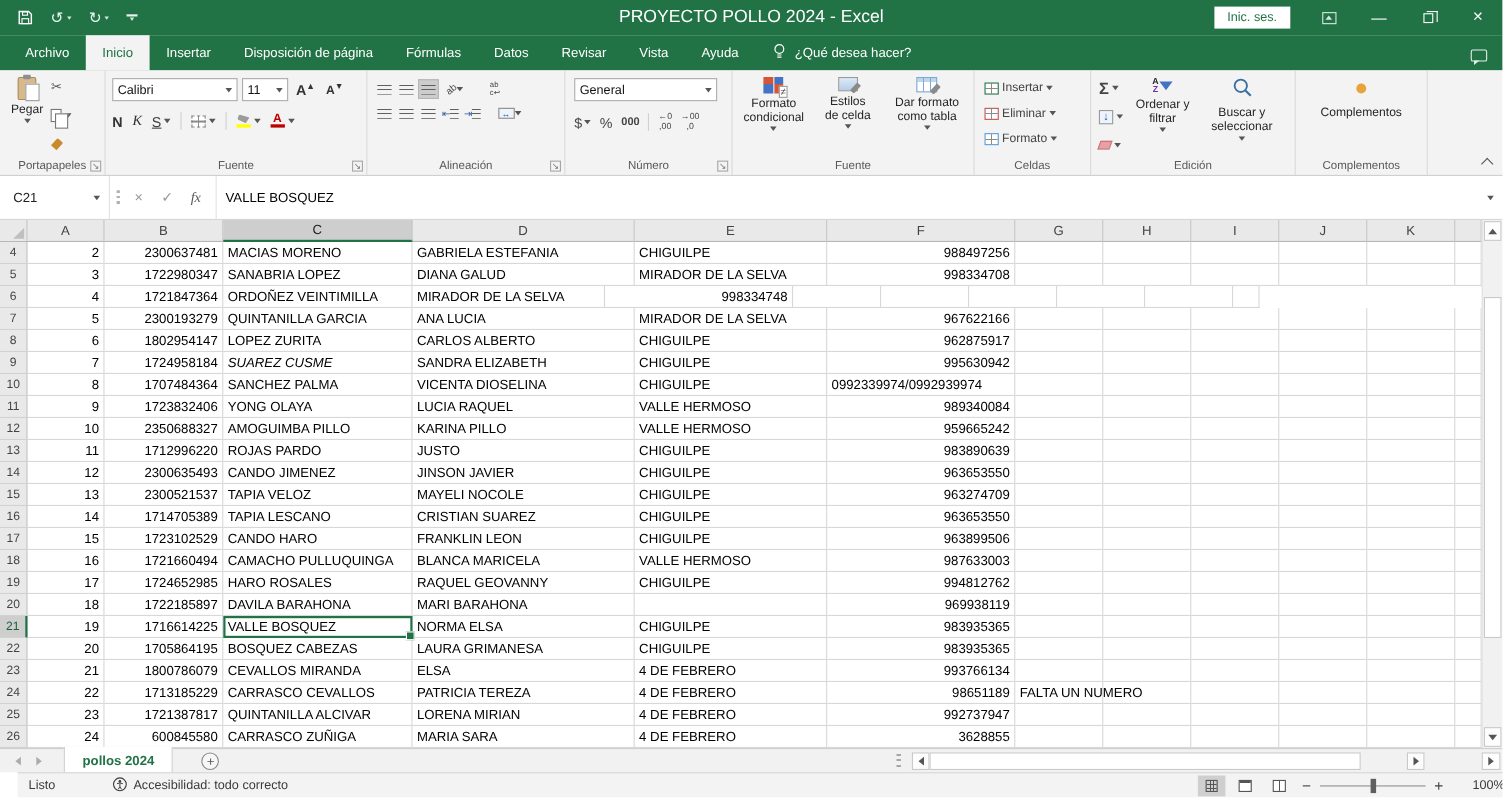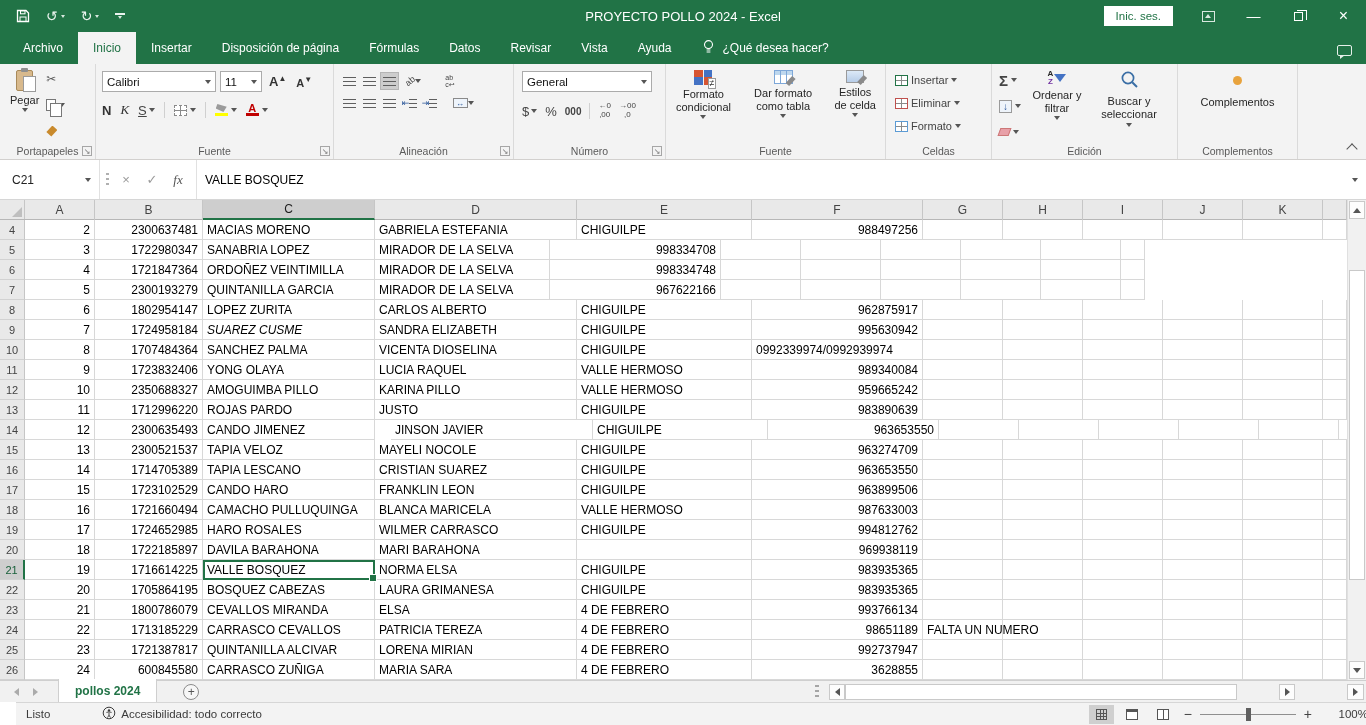--- a/index.html
+++ b/index.html
@@ -7,21 +7,21 @@
 body{font-family:"Liberation Sans",sans-serif;background:#fff;position:relative;font-size:12px;color:#222}
 
 .titlebar{height:32px;background:#217346;display:flex;align-items:center;color:#fff;position:relative}
 .qat{display:flex;align-items:center;gap:16px;margin-left:16px}
 .qbtn{display:flex;align-items:center;gap:3px;font-size:14px;color:#eaf3ee}
 .car{width:0;height:0;border-left:3px solid transparent;border-right:3px solid transparent;border-top:4px solid #555}
 .carw{border-top-color:#d8e8df;border-left-width:3px;border-right-width:3px}
 .car.small{border-left-width:2.5px;border-right-width:2.5px;border-top-width:3.5px}
 .qcustom{display:flex;flex-direction:column;align-items:center;gap:1px}
 .qcustom .bar{width:10px;height:2px;background:#eaf3ee}
-.titletext{position:absolute;left:50%;transform:translateX(-50%);font-size:13px;white-space:nowrap}
+.titletext{position:absolute;left:50%;transform:translateX(-50%);font-size:16px;white-space:nowrap}
 .tbright{margin-left:auto;display:flex;align-items:center}
 .signin{background:#fff;color:#217346;font-size:11.5px;padding:4px 12px;margin-right:20px}
 .ribopts{width:30px;display:flex;justify-content:center;margin-right:8px}
 .ribopts .box{width:13px;height:11px;border:1px solid #d8e8df;display:flex;align-items:center;justify-content:center}
 .upcar{width:0;height:0;border-left:3px solid transparent;border-right:3px solid transparent;border-bottom:4px solid #d8e8df}
 .winbtn{width:45px;height:32px;display:flex;align-items:center;justify-content:center;font-size:14px;color:#fff}
 .restore{width:9px;height:9px;border:1px solid #fff;position:relative;background:#217346}
 .restore:before{content:"";position:absolute;left:2px;top:-3px;width:9px;height:9px;border:1px solid #fff;border-bottom:none;border-left:none}
 
 .tabbar{height:32px;background:#217346;display:flex;align-items:stretch;color:#fff;position:relative}
@@ -370,33 +370,33 @@
           <span class="c2"></span>
           <span class="neq">≠</span>
         </span>
       <span class="lbl">
           <span>Formato condicional</span>
           <span class="chev">
             <span class="car"></span>
           </span>
         </span>
     </div>
+    <div class="bb" style="width:58px">
+      <span class="cellstyleic"></span>
+      <span class="lbl">
+          <span>Estilos de celda</span>
+          <span class="chev">
+            <span class="car"></span>
+          </span>
+        </span>
+    </div>
     <div class="bb" style="width:84px">
       <span class="tblic"></span>
       <span class="lbl">
           <span>Dar formato como tabla</span>
-          <span class="chev">
-            <span class="car"></span>
-          </span>
-        </span>
-    </div>
-    <div class="bb" style="width:58px">
-      <span class="cellstyleic"></span>
-      <span class="lbl">
-          <span>Estilos de celda</span>
           <span class="chev">
             <span class="car"></span>
           </span>
         </span>
     </div>
     <span class="gname">Fuente</span>
   </div>
 
   <div class="rgroup" style="width:106px;flex-direction:column;justify-content:flex-start;padding-top:6px;padding-left:6px;gap:3px">
     <span class="mini">
@@ -526,20 +526,21 @@
         <span class="cell" style="width: 80px;"></span>
         <span class="cell" style="width: 80px;"></span>
         <span class="cell" style="width: 80px;"></span>
         <span class="cell" style="width: 24px;"></span>
       </div>
       <div class="grow">
         <span class="rhd">5</span>
         <span class="cell num" style="width: 70px;">3</span>
         <span class="cell num" style="width: 108px;">1722980347</span>
         <span class="cell" style="width: 172px;">SANABRIA LOPEZ</span>
+        <span class="cell" style="width: 202px;">DIANA GALUD</span>
         <span class="cell" style="width: 175px;">MIRADOR DE LA SELVA</span>
         <span class="cell num" style="width: 171px;">998334708</span>
         <span class="cell" style="width: 80px;"></span>
         <span class="cell" style="width: 80px;"></span>
         <span class="cell" style="width: 80px;"></span>
         <span class="cell" style="width: 80px;"></span>
         <span class="cell" style="width: 80px;"></span>
         <span class="cell" style="width: 24px;"></span>
       </div>
       <div class="grow">
@@ -554,20 +555,21 @@
         <span class="cell" style="width: 80px;"></span>
         <span class="cell" style="width: 80px;"></span>
         <span class="cell" style="width: 80px;"></span>
         <span class="cell" style="width: 24px;"></span>
       </div>
       <div class="grow">
         <span class="rhd">7</span>
         <span class="cell num" style="width: 70px;">5</span>
         <span class="cell num" style="width: 108px;">2300193279</span>
         <span class="cell" style="width: 172px;">QUINTANILLA GARCIA</span>
+        <span class="cell" style="width: 202px;">ANA LUCIA</span>
         <span class="cell" style="width: 175px;">MIRADOR DE LA SELVA</span>
         <span class="cell num" style="width: 171px;">967622166</span>
         <span class="cell" style="width: 80px;"></span>
         <span class="cell" style="width: 80px;"></span>
         <span class="cell" style="width: 80px;"></span>
         <span class="cell" style="width: 80px;"></span>
         <span class="cell" style="width: 80px;"></span>
         <span class="cell" style="width: 24px;"></span>
       </div>
       <div class="grow">
@@ -658,21 +660,21 @@
         <span class="cell" style="width: 80px;"></span>
         <span class="cell" style="width: 80px;"></span>
         <span class="cell" style="width: 80px;"></span>
         <span class="cell" style="width: 24px;"></span>
       </div>
       <div class="grow">
         <span class="rhd">14</span>
         <span class="cell num" style="width: 70px;">12</span>
         <span class="cell num" style="width: 108px;">2300635493</span>
         <span class="cell" style="width: 172px;">CANDO JIMENEZ</span>
-        <span class="cell" style="width: 202px; margin-left: 16px;">JINSON JAVIER</span>
+        <span class="cell" style="width: 202px;">JINSON JAVIER</span>
         <span class="cell" style="width: 175px;">CHIGUILPE</span>
         <span class="cell num" style="width: 171px;">963653550</span>
         <span class="cell" style="width: 80px;"></span>
         <span class="cell" style="width: 80px;"></span>
         <span class="cell" style="width: 80px;"></span>
         <span class="cell" style="width: 80px;"></span>
         <span class="cell" style="width: 80px;"></span>
         <span class="cell" style="width: 24px;"></span>
       </div>
       <div class="grow">
@@ -733,21 +735,21 @@
         <span class="cell" style="width: 80px;"></span>
         <span class="cell" style="width: 80px;"></span>
         <span class="cell" style="width: 80px;"></span>
         <span class="cell" style="width: 24px;"></span>
       </div>
       <div class="grow">
         <span class="rhd">19</span>
         <span class="cell num" style="width: 70px;">17</span>
         <span class="cell num" style="width: 108px;">1724652985</span>
         <span class="cell" style="width: 172px;">HARO ROSALES</span>
-        <span class="cell" style="width: 202px;">WILMER CARRASCO</span>
+        <span class="cell" style="width: 202px;">RAQUEL GEOVANNY</span>
         <span class="cell" style="width: 175px;">CHIGUILPE</span>
         <span class="cell num" style="width: 171px;">994812762</span>
         <span class="cell" style="width: 80px;"></span>
         <span class="cell" style="width: 80px;"></span>
         <span class="cell" style="width: 80px;"></span>
         <span class="cell" style="width: 80px;"></span>
         <span class="cell" style="width: 80px;"></span>
         <span class="cell" style="width: 24px;"></span>
       </div>
       <div class="grow">

